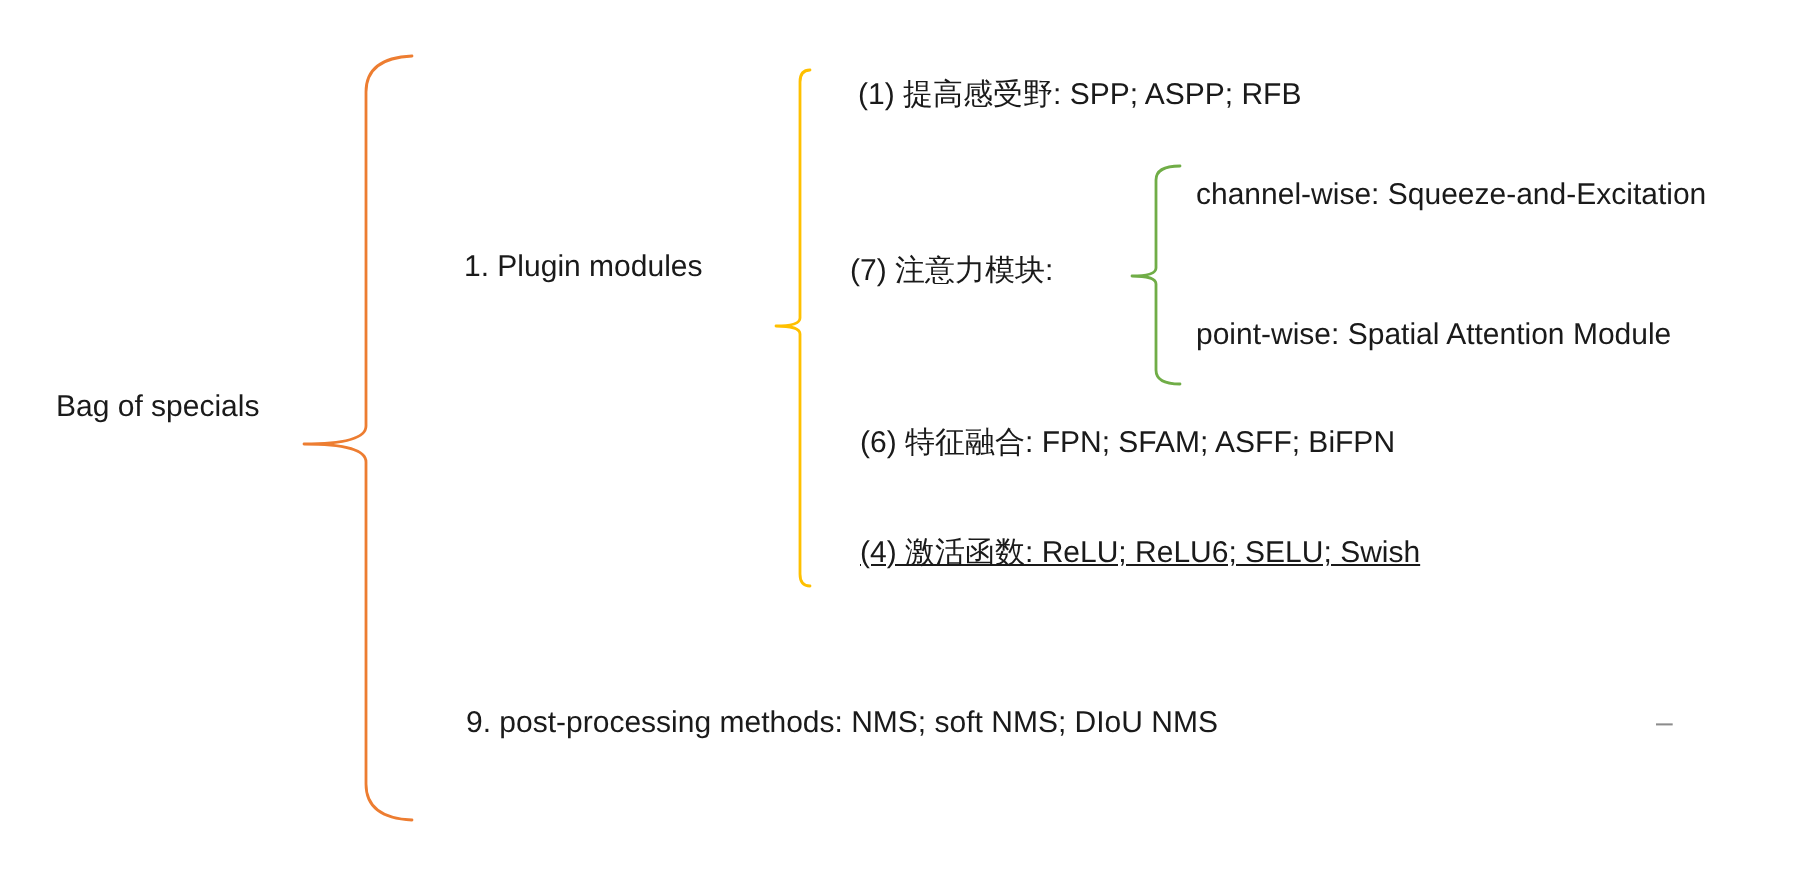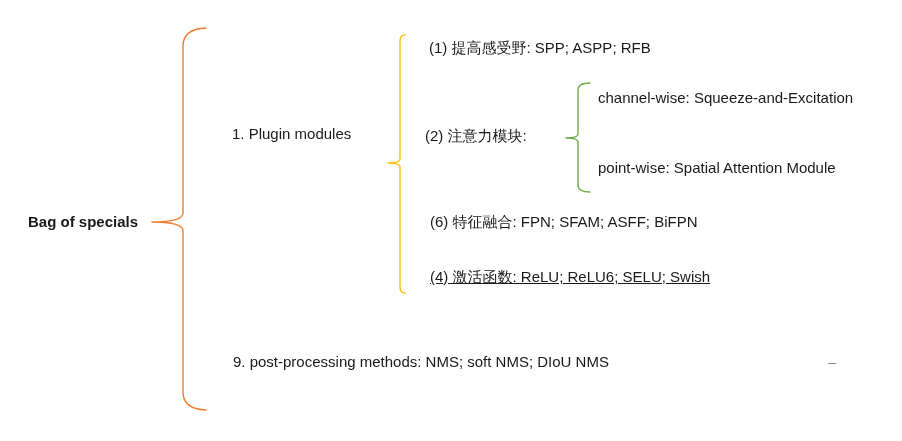--- a/index.html
+++ b/index.html
@@ -23,21 +23,21 @@
     height: 441px;
   }
   .lbl {
     position: absolute;
     white-space: nowrap;
     font-size: 15px;
     line-height: 22px;
     color: #1a1a1a;
     text-align: right;
   }
-  .lbl-root      { left: 28px;  top: 211px; font-weight: bold; }
+  .lbl-root      { left: 28px;  top: 193px; }
   .lbl-branch1   { left: 232px; top: 123px; }
   .lbl-item1     { left: 429px; top: 37px;  }
   .lbl-item2     { left: 425px; top: 125px; }
   .lbl-channel   { left: 598px; top: 87px;  }
   .lbl-point     { left: 598px; top: 157px; }
   .lbl-item3     { left: 430px; top: 211px; }
   .lbl-item4     { left: 430px; top: 266px; text-decoration: underline; }
   .lbl-branch2   { left: 233px; top: 351px; }
   .lbl-dash      { left: 828px; top: 351px; color: #8c8c8c; }
   .brace {
@@ -57,21 +57,21 @@
     <path class="brace" d="M 405 35 Q 400 35 400 41 L 400 159 Q 400 163 388 163 Q 400 163 400 167 L 400 287 Q 400 293 405 293" stroke="#FFC000"></path>
     <path class="brace" d="M 590 83 Q 578 83 578 90 L 578 134 Q 578 138 566 138 Q 578 138 578 142 L 578 185 Q 578 192 590 192" stroke="#70AD47"></path>
   </svg>
 
   <div class="lbl lbl-root">Bag of specials</div>
 
   <div class="lbl lbl-branch1">1. Plugin modules</div>
 
   <div class="lbl lbl-item1">(1) 提高感受野: SPP; ASPP; RFB</div>
 
-  <div class="lbl lbl-item2">(2) 注意力模块:</div>
+  <div class="lbl lbl-item2">(7) 注意力模块:</div>
 
   <div class="lbl lbl-point">point-wise: Spatial Attention Module</div>
 
   <div class="lbl lbl-channel">channel-wise: Squeeze-and-Excitation</div>
 
   <div class="lbl lbl-item3">(6) 特征融合: FPN; SFAM; ASFF; BiFPN</div>
 
   <div class="lbl lbl-item4">(4) 激活函数: ReLU; ReLU6; SELU; Swish</div>
 
   <div class="lbl lbl-branch2">9. post-processing methods: NMS; soft NMS; DIoU NMS</div>

